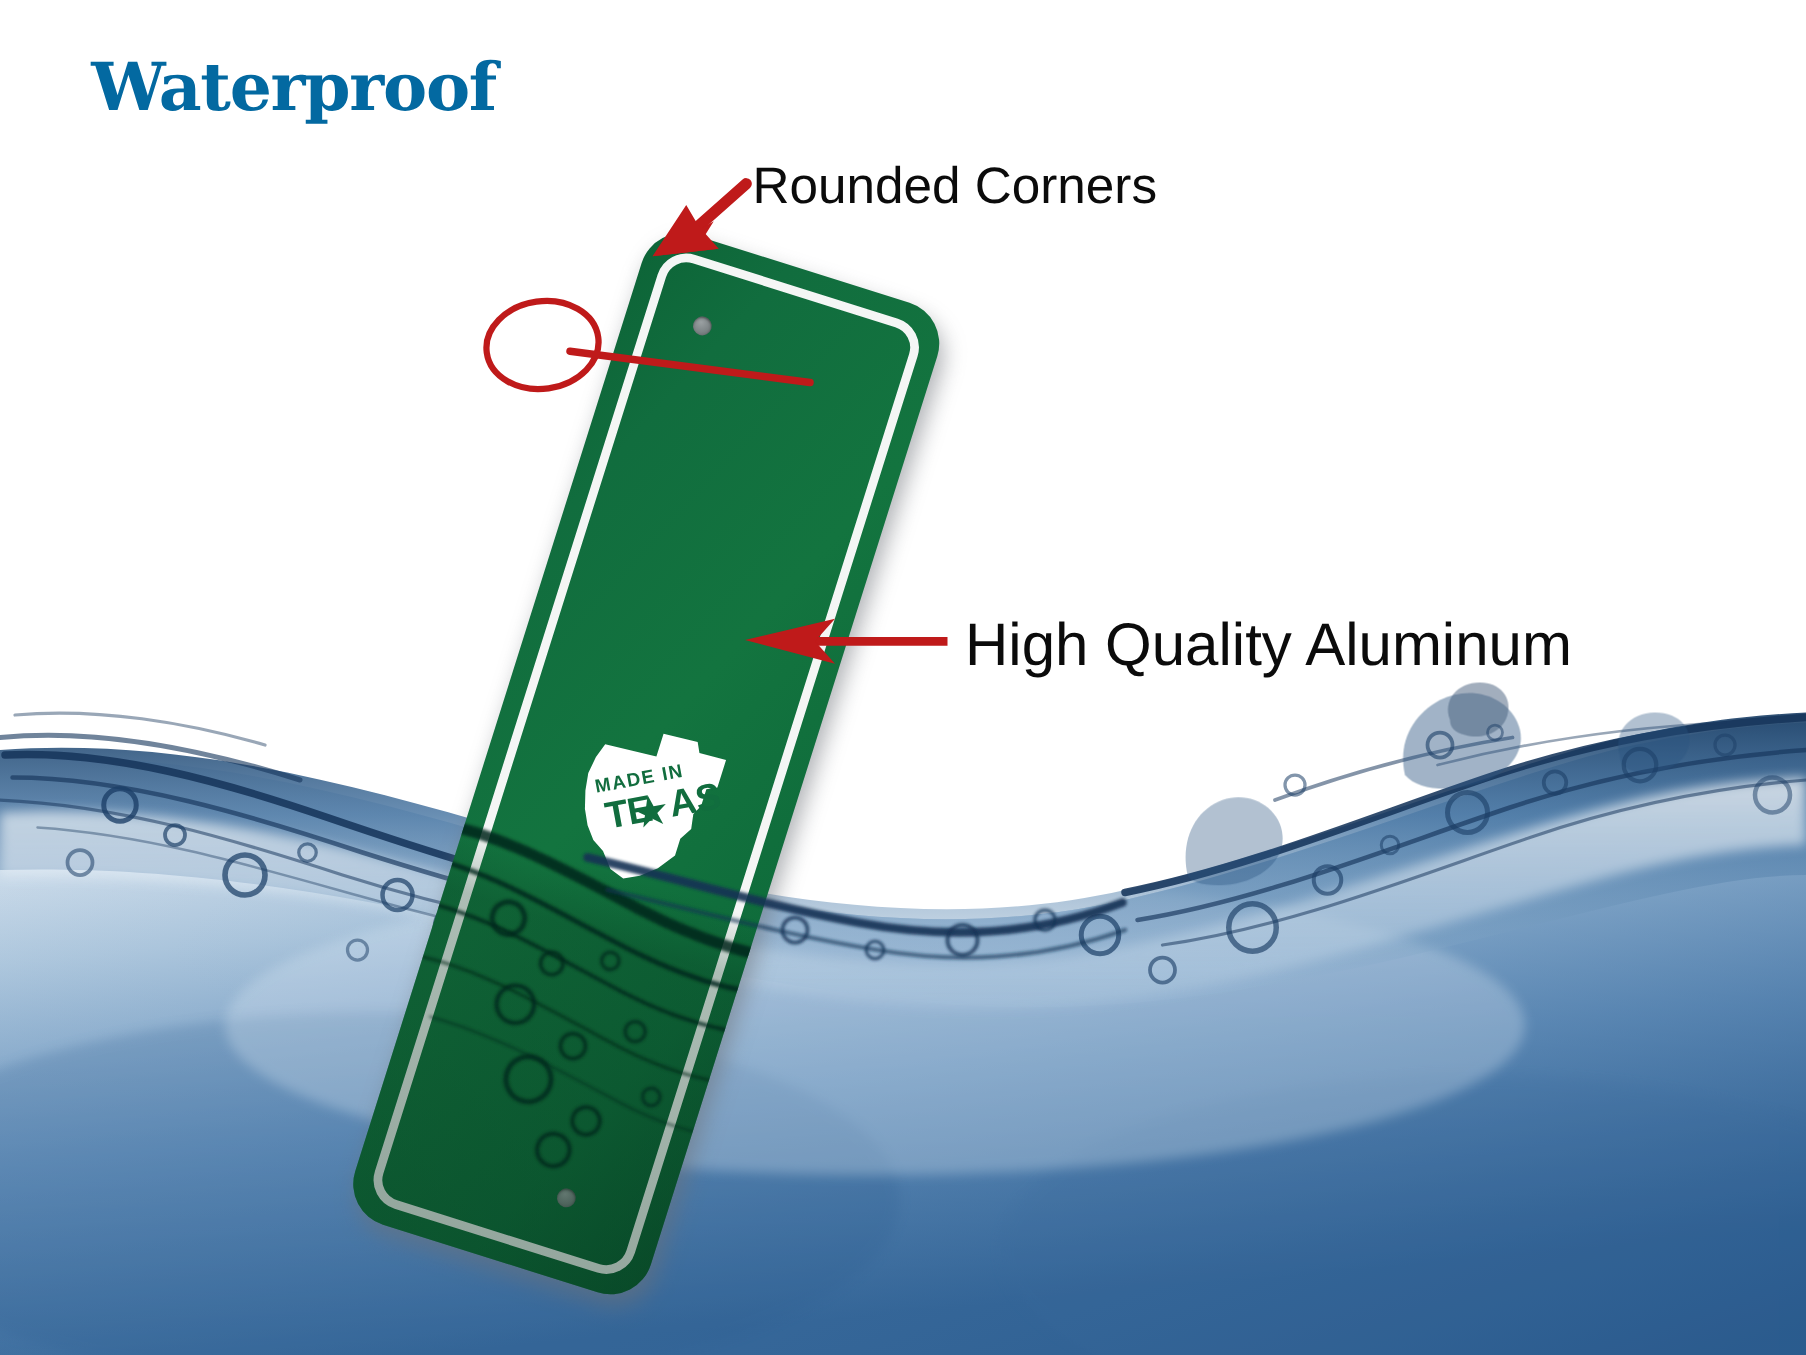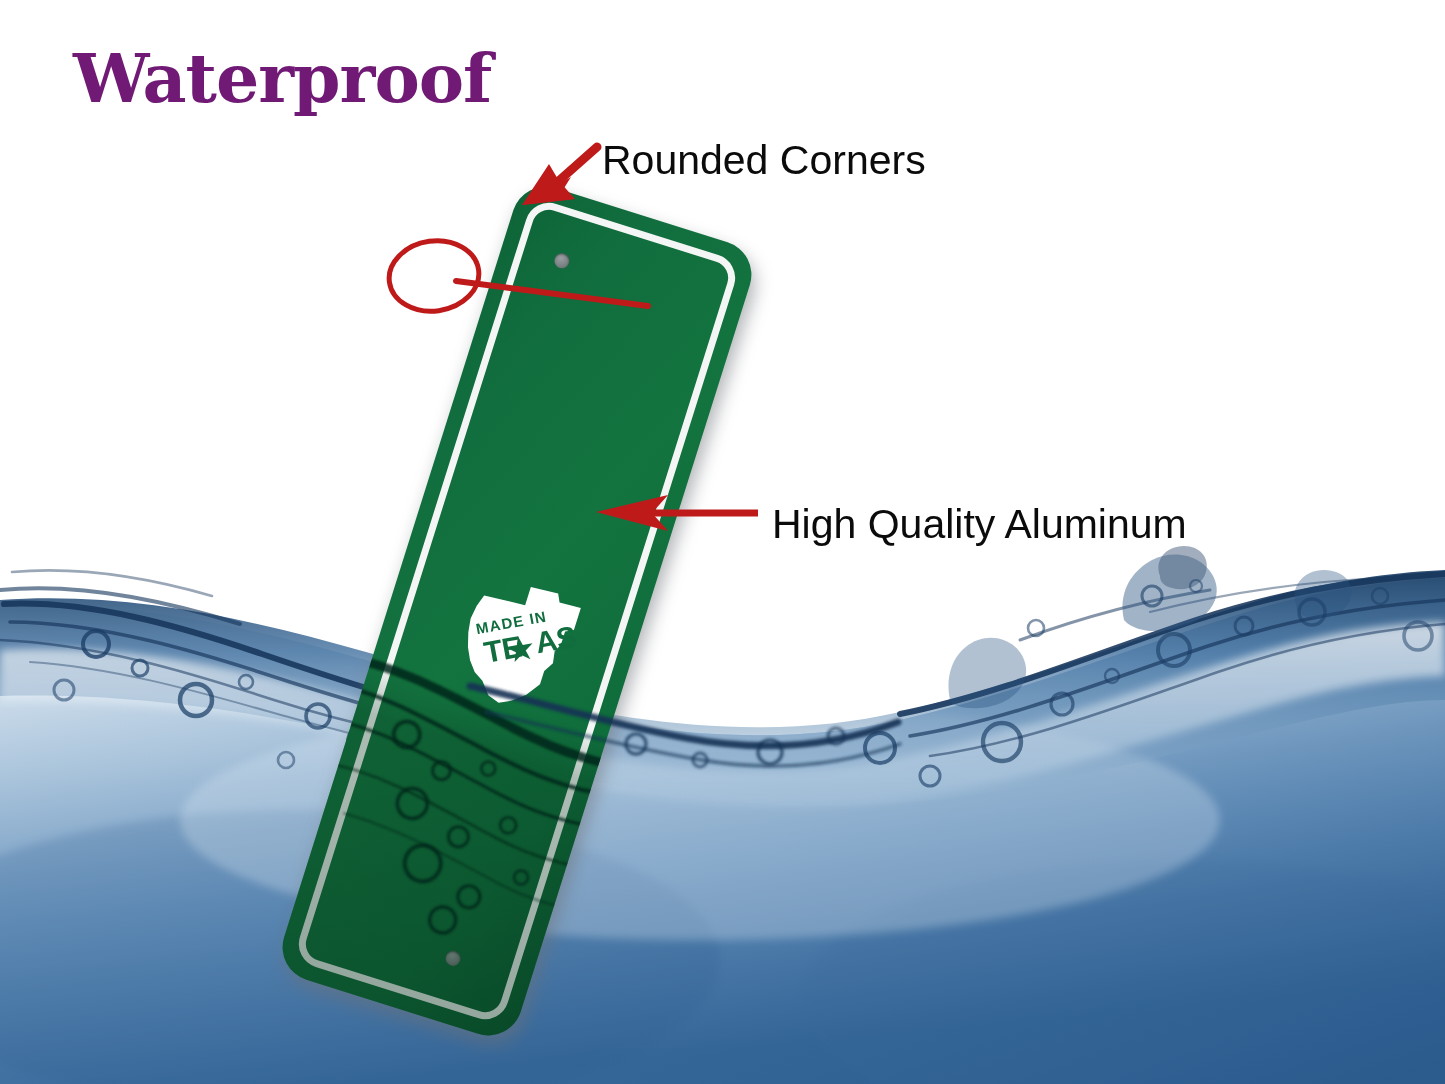--- a/index.html
+++ b/index.html
@@ -115,38 +115,37 @@
     height: 1084px;
     pointer-events: none;
   }
 
   .title-waterproof {
     position: absolute;
     left: 73px;
     top: 44px;
     font-family: "DejaVu Serif", "Liberation Serif", serif;
     font-weight: 700;
-    font-size: 68px;
+    font-size: 53px;
     line-height: 1;
     letter-spacing: -1px;
-    color: #701a75;
+    color: #0369a1;
     white-space: nowrap;
   }
 
   .ann-label {
     position: absolute;
     font-family: "Liberation Sans", sans-serif;
     font-weight: 400;
     color: #0b0b0b;
     white-space: nowrap;
-    margin-top: 12px;
   }
   .ann-rounded   { left: 602px; top: 125px; font-size: 41px; }
   .ann-holes     { left: 662px; top: 285px; font-size: 41px; }
-  .ann-aluminum  { left: 772px; top: 489px; font-size: 41px; }
+  .ann-aluminum  { left: 772px; top: 489px; font-size: 48px; }
 </style>
 </head>
 <body>
 
 <div id="stage">
 
   <svg class="water-layer" viewBox="0 0 1445 1084" preserveAspectRatio="none">
     <defs>
       <linearGradient id="deepGrad" x1="0" y1="0" x2="0.25" y2="1">
         <stop offset="0%" stop-color="#ffffff"></stop>

